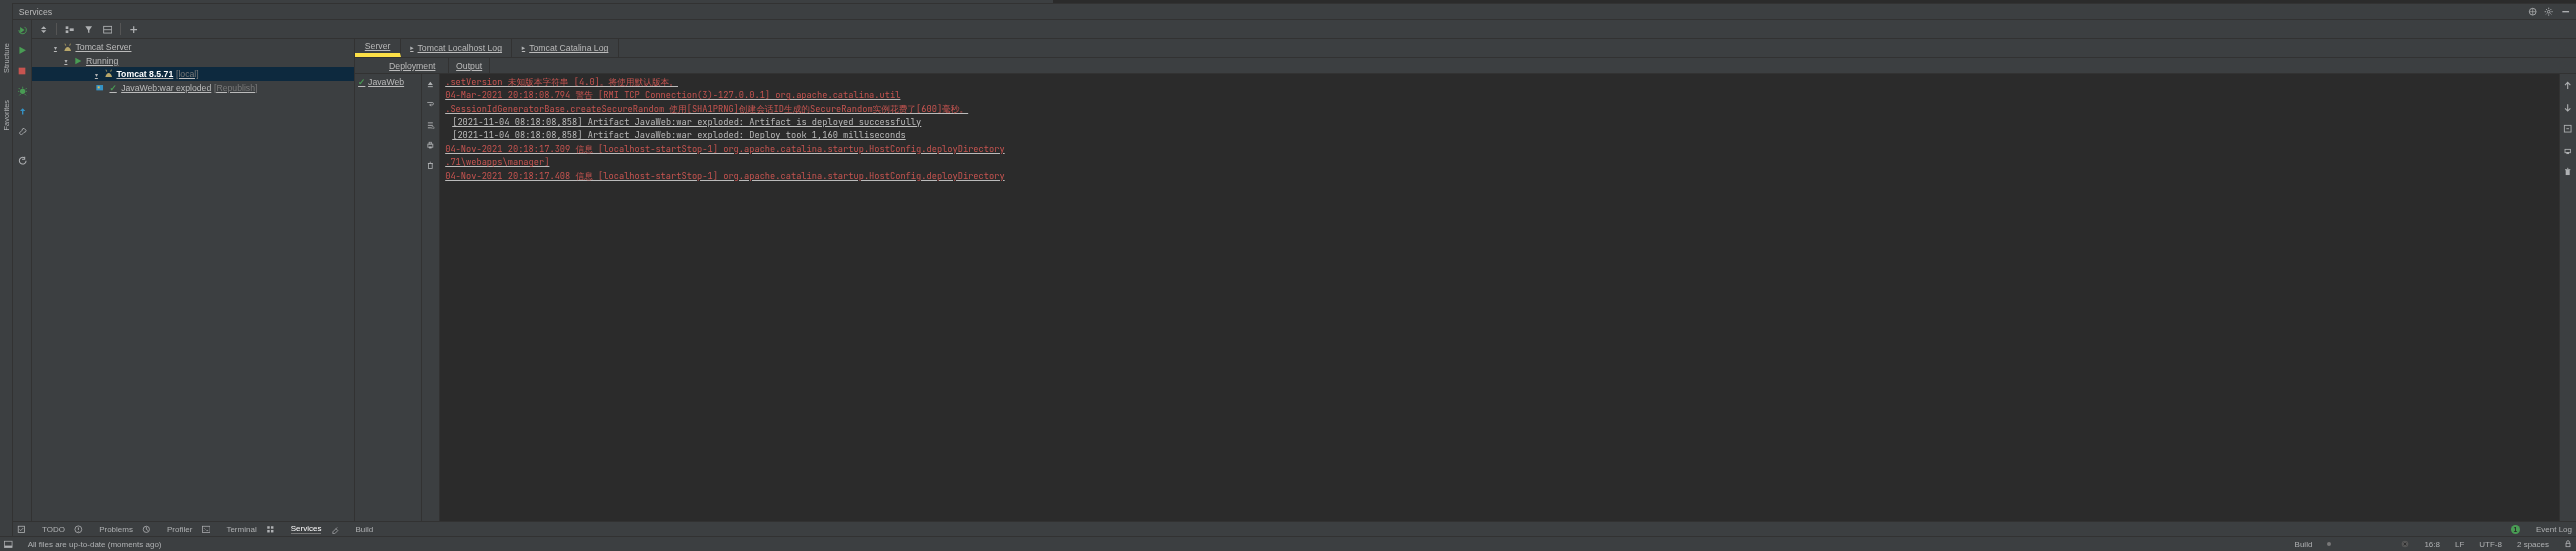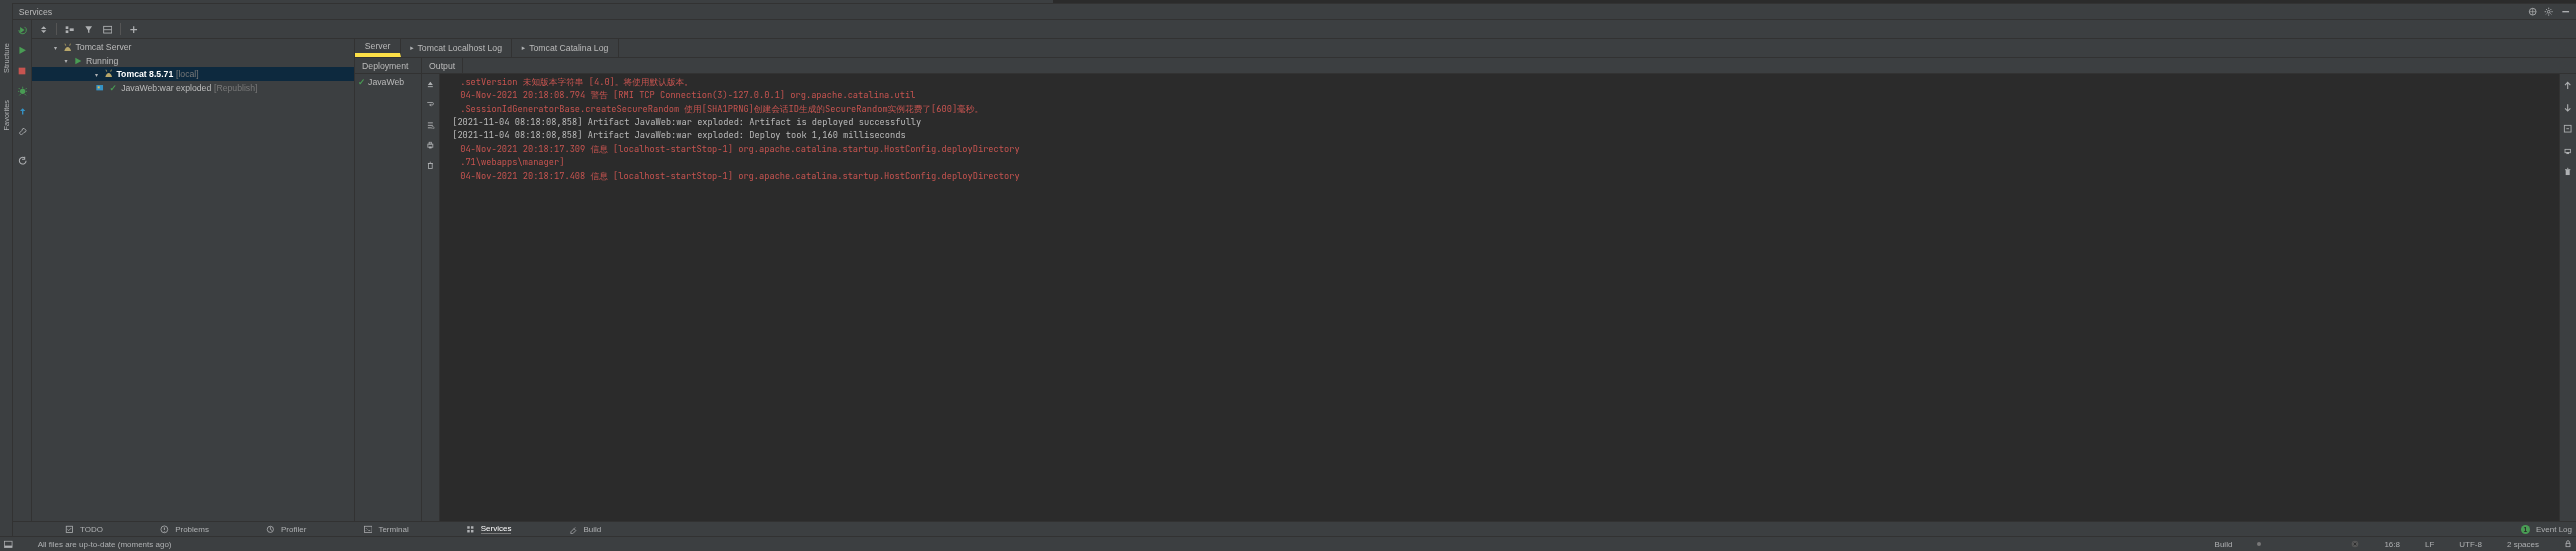--- a/index.html
+++ b/index.html
@@ -50,20 +50,21 @@
 }
 .panel-title { font-size: 8.7px; color: #bbbbbb; }
 .spacer { flex: 1; }
 .hdr-icon { width: 10.7px; height: 10.7px; margin-left: 5.4px; display: inline-flex; align-items: center; justify-content: center; color: #afb1b3; cursor: pointer; }
 
 
 .panel-body {
   flex: 1;
   display: flex;
   min-height: 0;
+  text-decoration: underline;
 }
 
 
 .tool-col {
   width: 19px;
   background: #3c3f41;
   display: flex; flex-direction: column; align-items: center;
   padding-top: 2.7px;
   gap: 5.4px;
   border-right: 0.7px solid #323232;
@@ -144,21 +145,21 @@
   display: flex;
   border-bottom: 0.7px solid #323232;
   background: #3c3f41;
 }
 .sub-cell {
   display: flex; align-items: center;
   padding: 0 6.7px;
   color: #bbbbbb;
   border-right: 0.7px solid #323232;
 }
-.sub-cell.dep { width: 67px; }
+.sub-cell.dep { width: 67px; margin-left: 27px; }
 
 .sub-body {
   flex: 1; display: flex; min-height: 0;
 }
 .dep-col {
   width: 67px;
   border-right: 0.7px solid #323232;
   display: flex; flex-direction: column;
   background: #3c3f41;
 }
@@ -181,21 +182,21 @@
   flex: 1;
   background: #2b2b2b;
   font-family: "JetBrains Mono", Consolas, monospace;
   font-size: 8.7px;
   line-height: 13.4px;
   padding: 1.3px 5.4px;
   overflow: hidden;
   min-width: 0;
 }
 .console .line { white-space: pre; }
-.cwarn { color: #c75450; margin-left: 15px; }
+.cwarn { color: #c75450; }
 .cwhite { color: #bbbbbb; margin-left: 7px; }
 
 .right-tool-col {
   width: 17.4px;
   border-left: 0.7px solid #323232;
   display: flex; flex-direction: column; align-items: center;
   padding-top: 4px; gap: 6.7px;
   background: #3c3f41;
 }
 
@@ -203,38 +204,38 @@
 .bottom-bar {
   position: absolute;
   left: 13.4px; right: 0; bottom: 14.8px;
   height: 14.8px;
   background: #3c3f41;
   border-top: 0.7px solid #323232;
   display: flex; align-items: center;
   padding: 0 4px; gap: 9.4px;
   font-size: 8px;
 }
-.bb-item { display: flex; align-items: center; gap: 6px; color: #afb1b3; cursor: pointer; margin-left: 48px; }
+.bb-item { display: flex; align-items: center; gap: 16px; color: #afb1b3; cursor: pointer; }
 .bb-item.active { color: #fff; }
 .bb-underline { border-bottom: 0.7px solid #787878; }
 .badge-green {
   width: 9.4px; height: 9.4px; background: #499c54; color: #2b2b2b;
   border-radius: 50%; display: inline-flex; align-items: center; justify-content: center;
   font-size: 6.7px; font-weight: bold;
 }
 
 
 .status-bar {
   position: absolute;
   left: 0; right: 0; bottom: 0;
   height: 14.8px;
   background: #3c3f41;
   border-top: 0.7px solid #323232;
   display: flex; align-items: center;
-  padding: 0 4px; gap: 25px;
+  padding: 0 4px; gap: 15px;
   font-size: 8px;
   color: #afb1b3;
 }
 
 
 svg { display: block; }
 </style>
 </head>
 <body>
 
@@ -450,21 +451,21 @@
               <div class="tb-icon">
                 <svg width="8.7" height="8.7" viewBox="0 0 14 14">
                     <rect x="4" y="4" width="6" height="8" fill="none" stroke="#afb1b3" stroke-width="1.3"></rect>
                     <path d="M3 4h8M6 2h2" stroke="#afb1b3" stroke-width="1.3"></path>
                   </svg>
               </div>
             </div>
 
             <div class="console" id="console">
                 <div class="line cwarn">.setVersion 未知版本字符串 [4.0]。将使用默认版本。</div>
-                <div class="line cwarn">04-Nov-2021 20:18:08.794 警告 [RMI TCP Connection(3)-127.0.0.1] org.apache.catalina.util</div>
+                <div class="line cwarn">04-Mar-2021 20:18:08.794 警告 [RMI TCP Connection(3)-127.0.0.1] org.apache.catalina.util</div>
                 <div class="line cwarn">.SessionIdGeneratorBase.createSecureRandom 使用[SHA1PRNG]创建会话ID生成的SecureRandom实例花费了[600]毫秒。</div>
                 <div class="line cwhite">[2021-11-04 08:18:08,858] Artifact JavaWeb:war exploded: Artifact is deployed successfully</div>
                 <div class="line cwhite">[2021-11-04 08:18:08,858] Artifact JavaWeb:war exploded: Deploy took 1,160 milliseconds</div>
                 <div class="line cwarn">04-Nov-2021 20:18:17.309 信息 [localhost-startStop-1] org.apache.catalina.startup.HostConfig.deployDirectory</div>
                 <div class="line cwarn">.71\webapps\manager]</div>
                 <div class="line cwarn">04-Nov-2021 20:18:17.408 信息 [localhost-startStop-1] org.apache.catalina.startup.HostConfig.deployDirectory</div>
               </div>
 
             <div class="right-tool-col">
               <div class="tb-icon">

